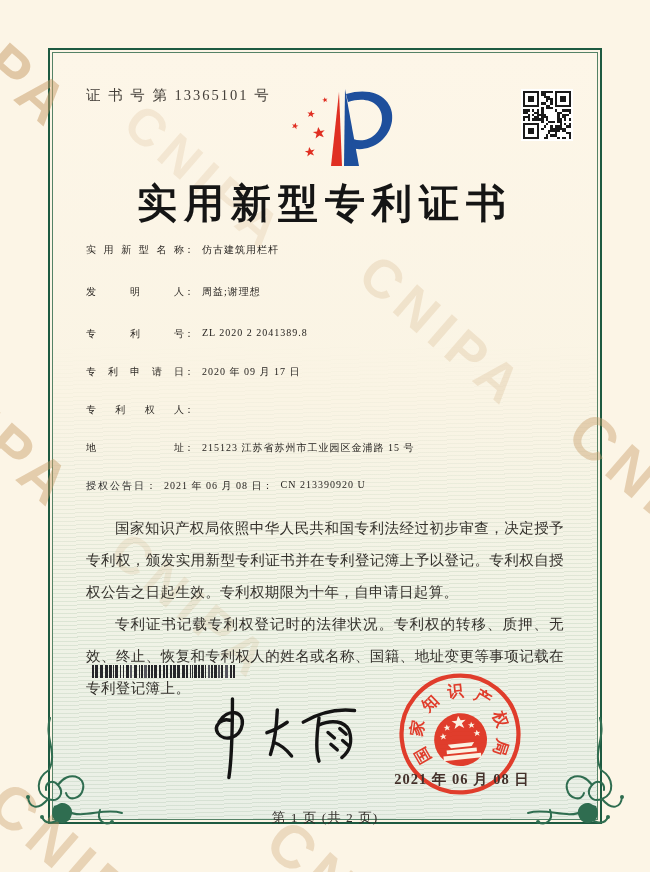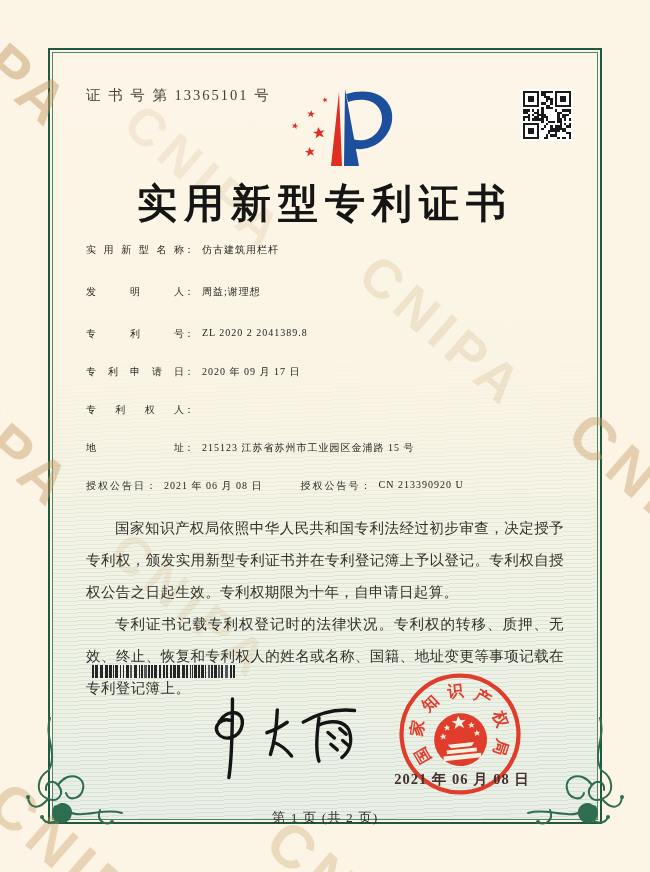--- a/index.html
+++ b/index.html
@@ -303,21 +303,20 @@
       </div>
       <div class="frow">
         <span class="flabel">地址</span>
           <span class="fcolon">：</span>
         <span class="fvalue">215123 江苏省苏州市工业园区金浦路 15 号</span>
       </div>
       <div class="frow grant">
         <span class="flabel2">授权公告日</span>
           <span class="fcolon">：</span>
         <span class="fvalue">2021 年 06 月 08 日</span>
-        <span class="flabel2 second">授权公告号</span>
           <span class="fcolon">：</span>
         <span class="fvalue">CN 213390920 U</span>
       </div>
     </div>
 
     <div class="paras">
       <p>国家知识产权局依照中华人民共和国专利法经过初步审查，决定授予专利权，颁发实用新型专利证书并在专利登记簿上予以登记。专利权自授权公告之日起生效。专利权期限为十年，自申请日起算。</p>
       <p>专利证书记载专利权登记时的法律状况。专利权的转移、质押、无效、终止、恢复和专利权人的姓名或名称、国籍、地址变更等事项记载在专利登记簿上。</p>
     </div>
 

